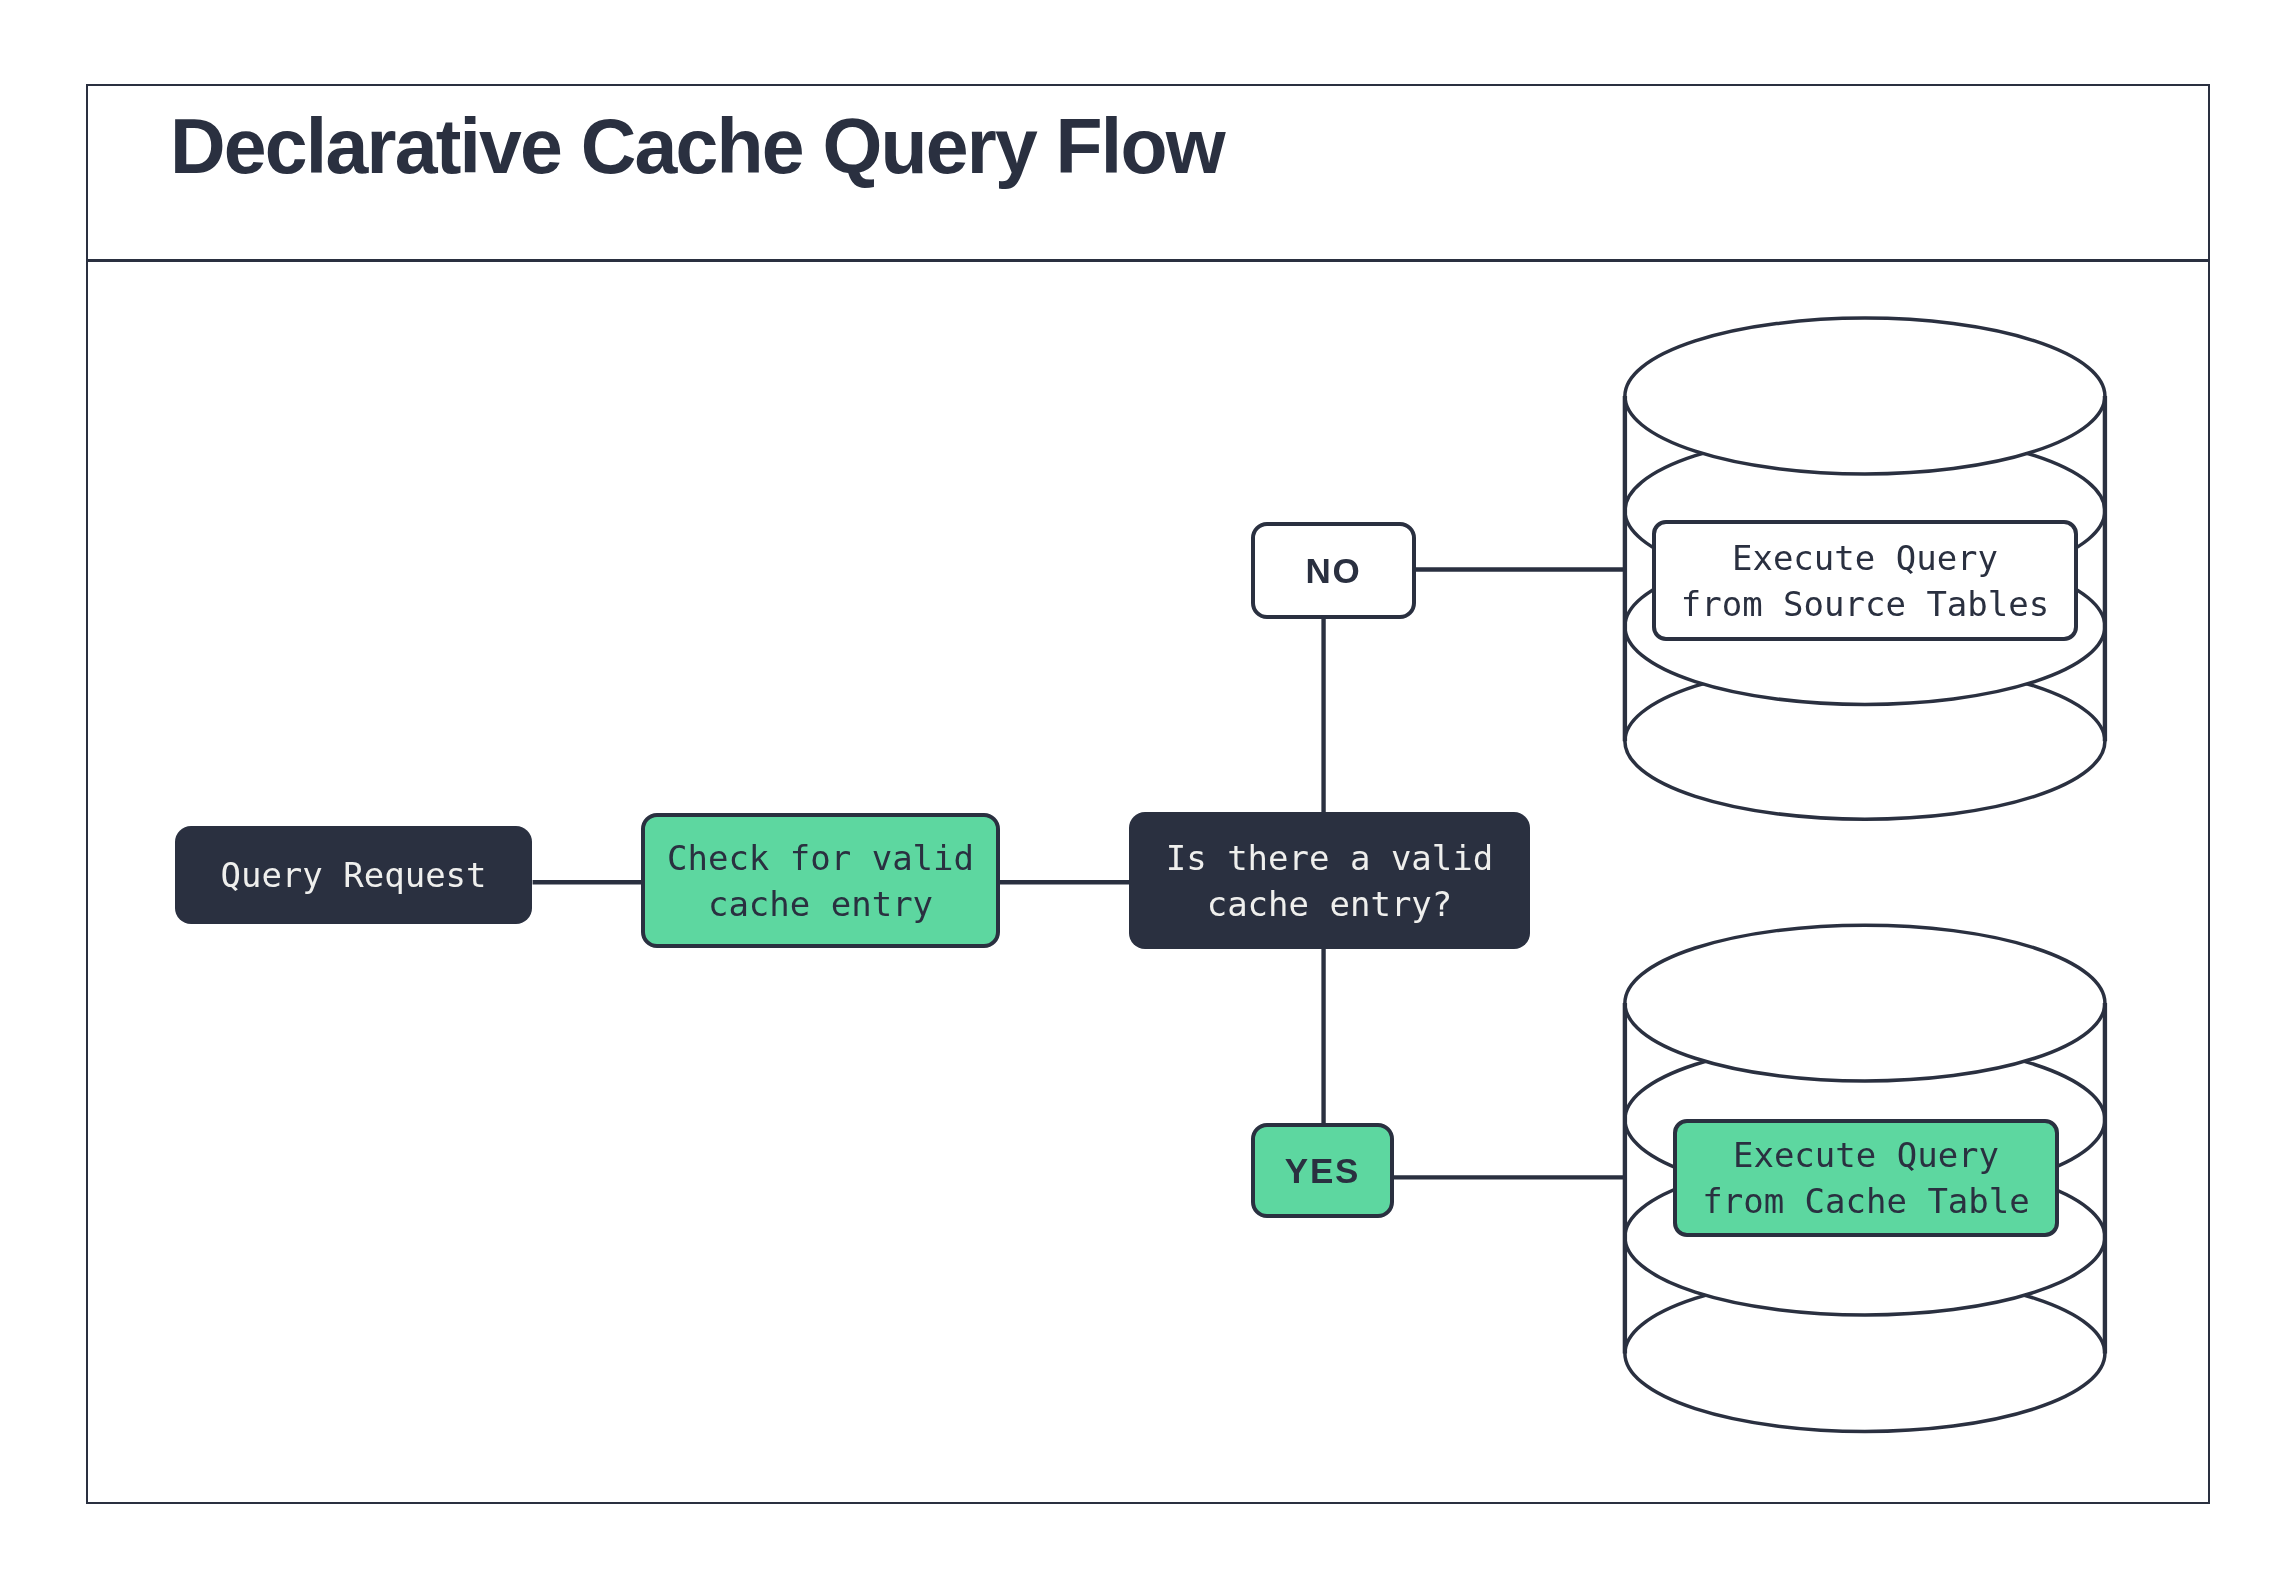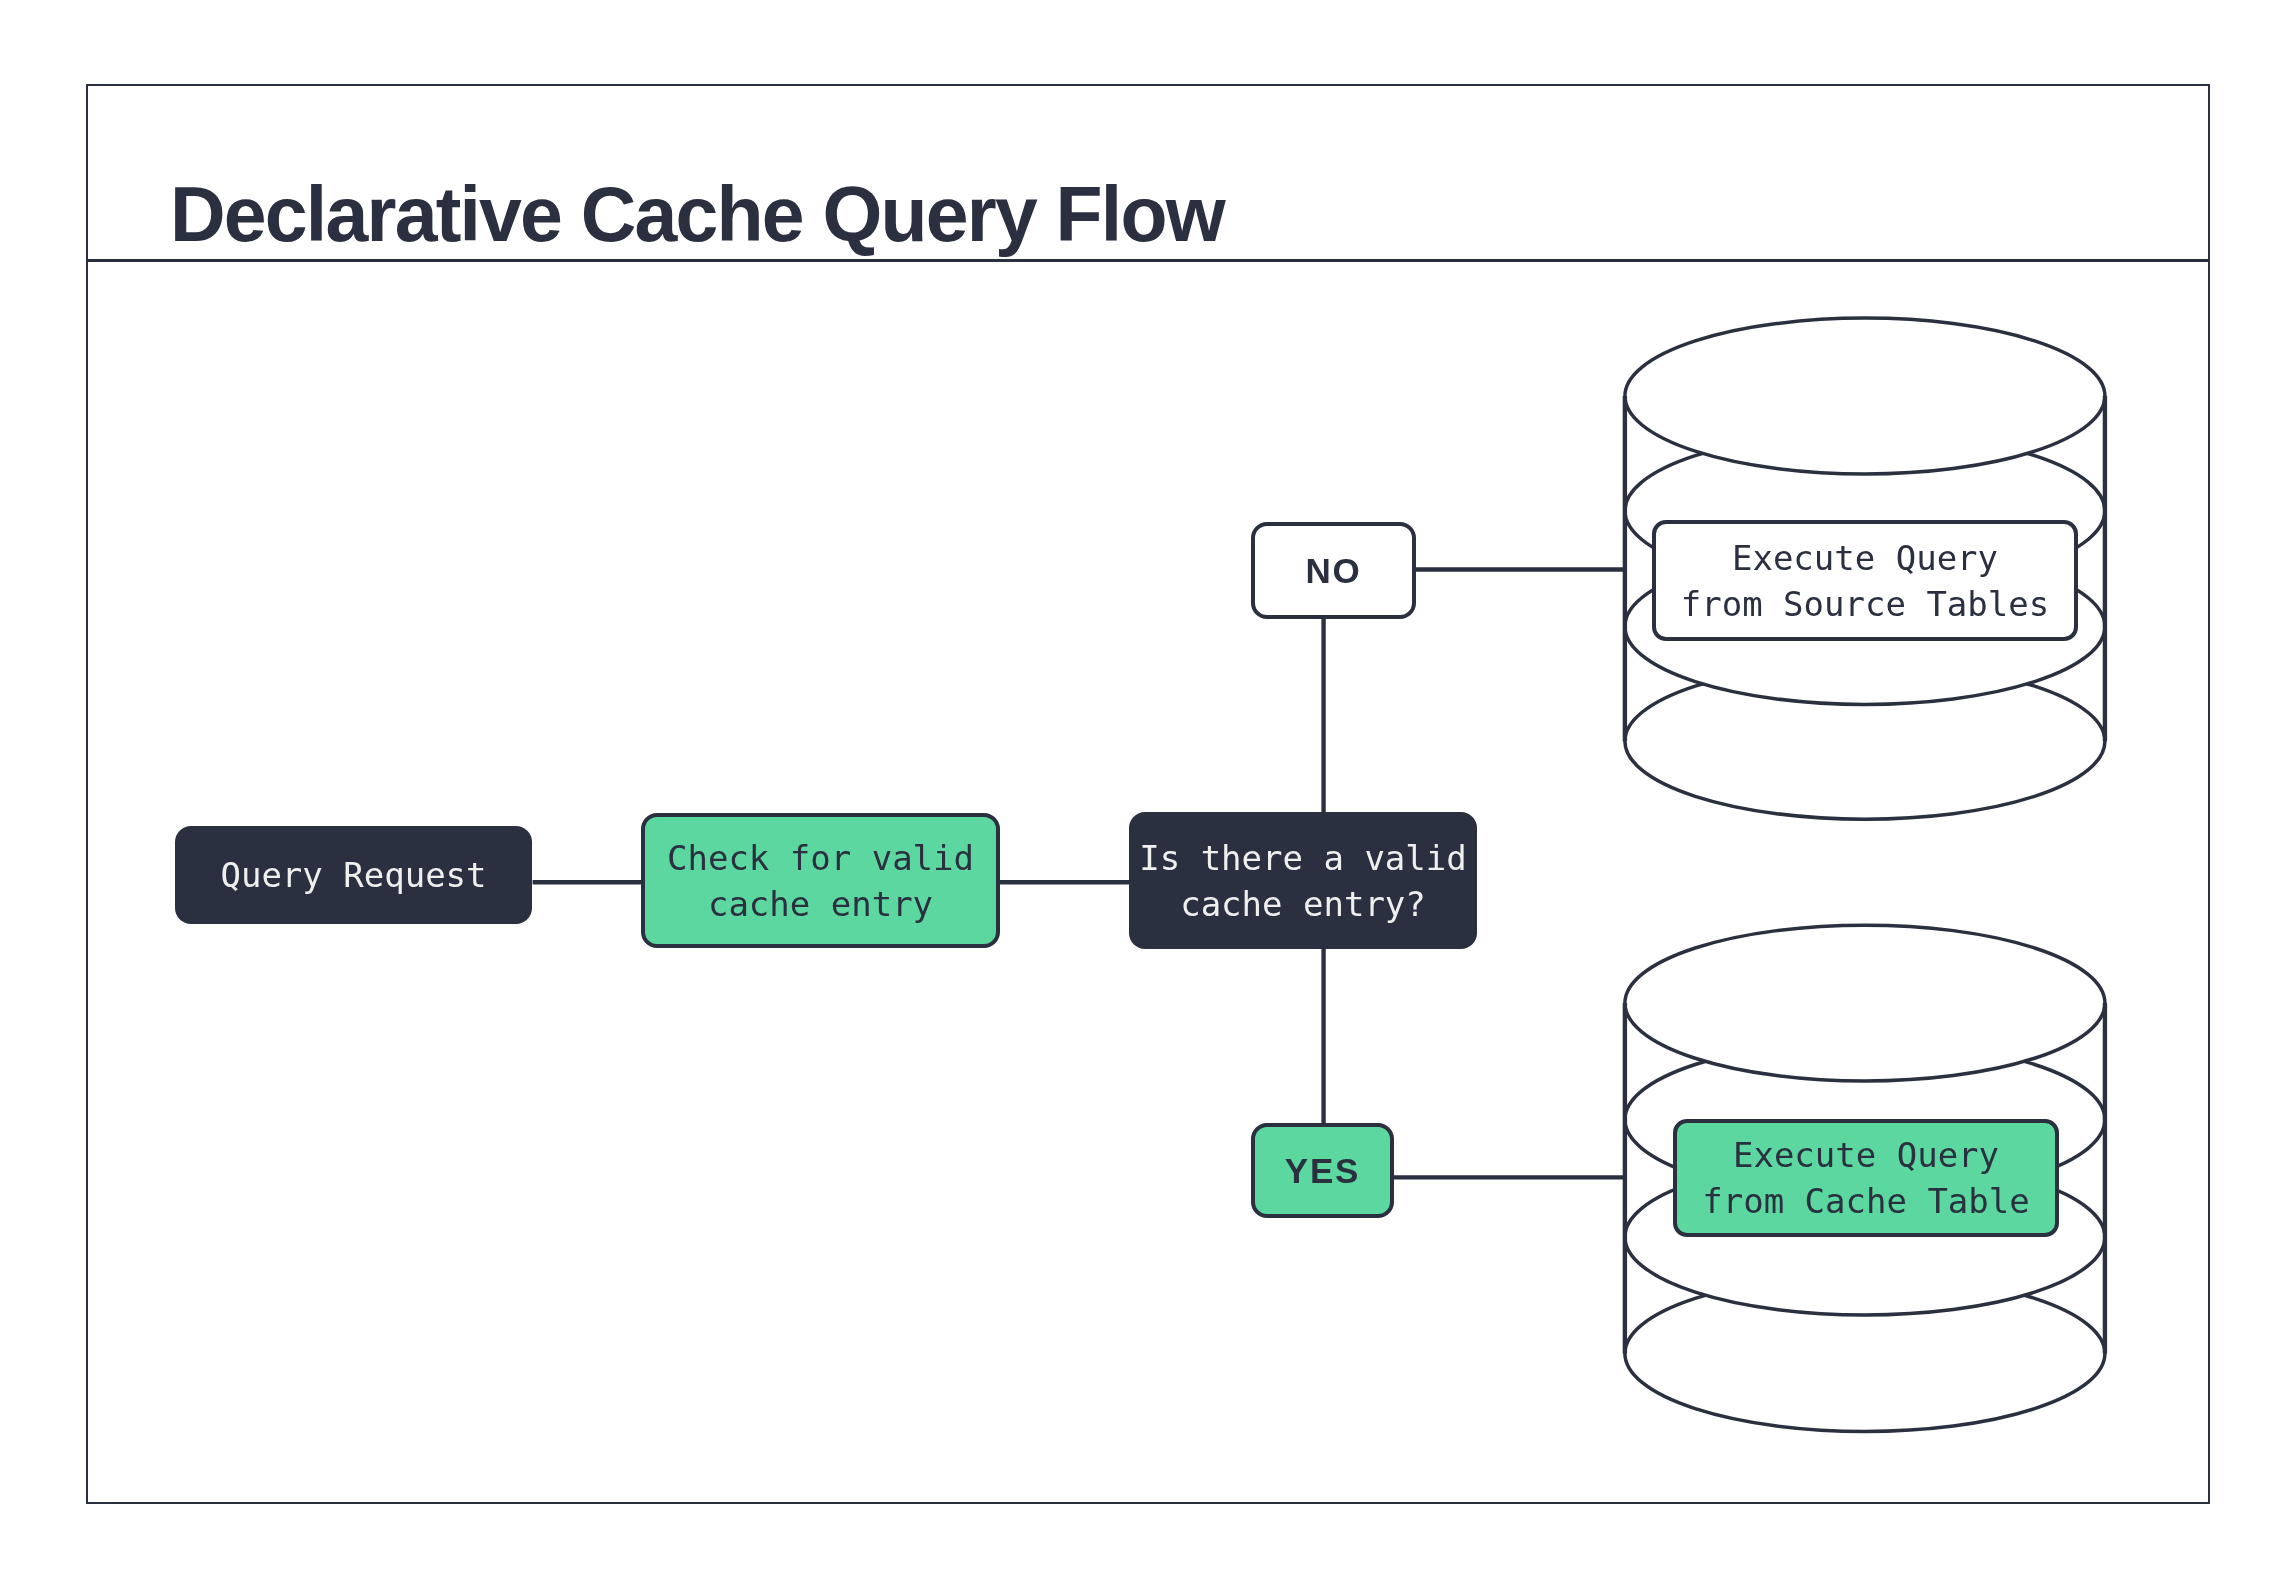--- a/index.html
+++ b/index.html
@@ -24,23 +24,23 @@
     width: 2124px; height: 1420px;
     border: 2.6px solid var(--dark);
     background: transparent;
   }
   #header {
     position: absolute;
     left: 0; top: 0;
     width: 100%; height: 176px;
     border-bottom: 3.5px solid var(--dark);
     display: flex;
-    align-items: flex-end;
+    align-items: flex-start;
     padding-left: 82px;
-    padding-top: 8px;
+    padding-top: 16px;
   }
   .title {
     font-size: 77px;
     font-weight: bold;
     letter-spacing: -1.8px;
     color: var(--dark);
   }
   svg.graphics {
     position: absolute;
     left: 0; top: 0;
@@ -115,21 +115,21 @@
 
   <div class="node node-dark" style="left:175px; top:826px; width:357px; height:98px;">
     <span class="line">Query Request</span>
   </div>
 
   <div class="node node-green" style="left:641px; top:813px; width:359px; height:135px;">
     <span class="line">Check for valid</span>
     <span class="line">cache entry</span>
   </div>
 
-  <div class="node node-dark" style="left:1129px; top:812px; width:348px; height:137px;">
+  <div class="node node-dark" style="left:1129px; top:812px; width:401px; height:137px;">
     <span class="line">Is there a valid</span>
     <span class="line">cache entry?</span>
   </div>
 
   <div class="node node-white" style="left:1251px; top:522px; width:165px; height:97px;">
     <span class="decision-label">NO</span>
   </div>
 
   <div class="node node-green" style="left:1251px; top:1123px; width:143px; height:95px;">
     <span class="decision-label">YES</span>

